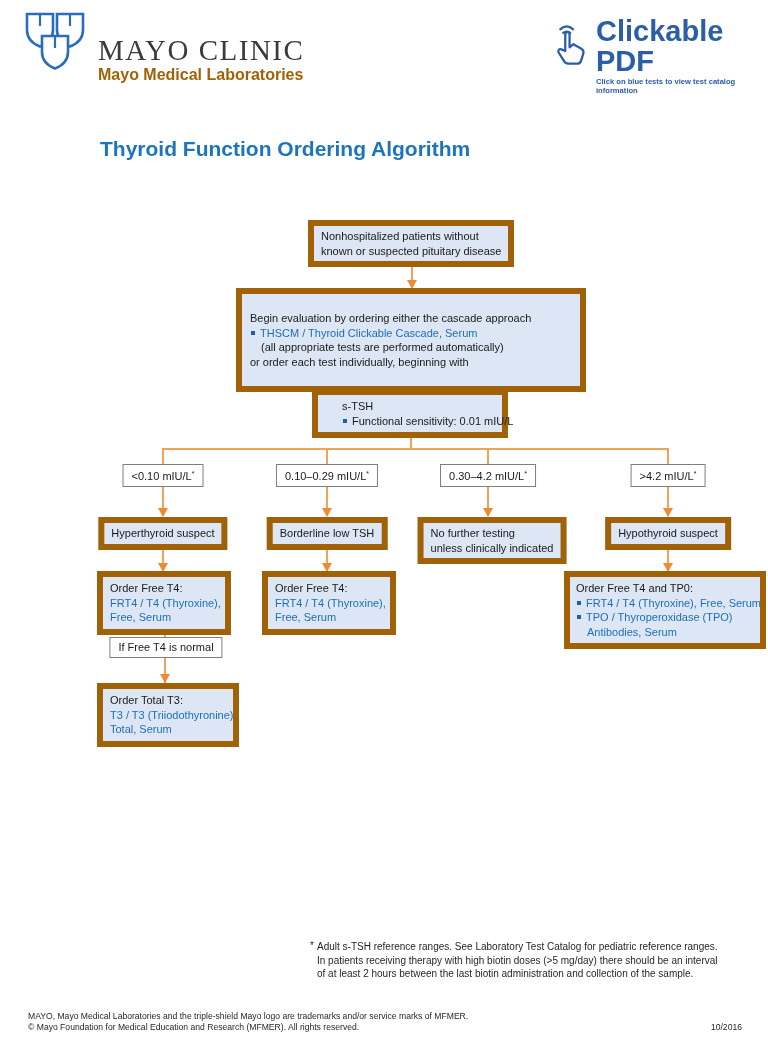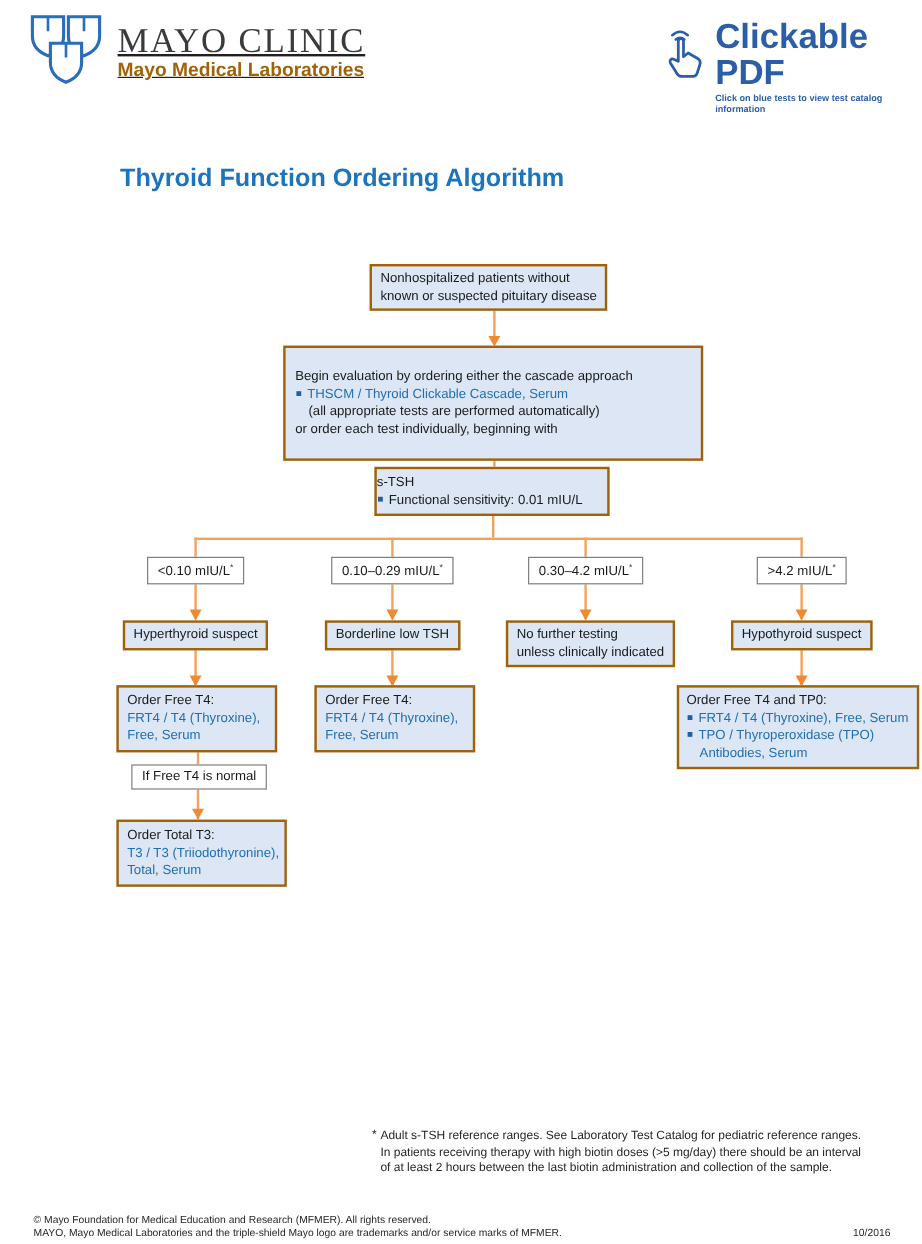--- a/index.html
+++ b/index.html
@@ -14,21 +14,21 @@
   .brand-name{font-family:"Liberation Serif","DejaVu Serif",serif;font-size:29px;letter-spacing:1.5px;color:#3b3b3b;line-height:30px;}
   .brand-sub{font-size:16px;font-weight:bold;color:#a16207;line-height:18px;margin-top:1px;}
   .cpdf-title{font-size:29px;font-weight:bold;color:#2b5ea7;line-height:30px;}
   .cpdf-sub{font-size:7.6px;font-weight:bold;color:#2b5ea7;margin-top:1px;}
 
   
   .page-title{font-size:21px;font-weight:bold;color:#1c75bc;}
 
   
   .box{position:absolute;font-size:11px;line-height:14.5px;color:#1a1a1a;box-sizing:border-box;z-index:2;}
-  .box.blue{background:#dce6f4;border:2px solid #a16207;padding:3px 7px;}
+  .box.blue{background:#dce6f4;border:6px solid #a16207;padding:3px 7px;}
   .box.white{background:#ffffff;border:1px solid #7e7e7e;padding:2px 8px;}
   .cx{transform:translateX(-50%);}
   .nowrap{white-space:nowrap;}
   .link{color:#1f6fb5;}
   .bullet{display:inline-block;width:4px;height:4px;background:#1f5fa8;margin:0 5px 2px 1px;vertical-align:middle;}
   .indent1{padding-left:11px;}
   .vline{position:absolute;width:2px;background:#f2a35b;z-index:1;}
   .hline{position:absolute;height:2px;background:#f2a35b;z-index:1;}
   .ahead{position:absolute;width:0;height:0;border-left:5px solid transparent;border-right:5px solid transparent;border-top:9px solid #ee8a33;z-index:1;}
   sup{font-size:7px;vertical-align:4px;}
@@ -50,21 +50,21 @@
     <g stroke="#2a6ebb" stroke-width="2.2" fill="none">
       <path d="M16 4 V16"></path>
         <path d="M46 4 V16"></path>
     </g>
     <g fill="#ffffff" stroke="#2a6ebb" stroke-width="2.6">
       <path d="M18 26 H44 V42 C44 51 37.5 56 31 58.5 C24.5 56 18 51 18 42 Z"></path>
     </g>
     <path d="M31 26 V38" stroke="#2a6ebb" stroke-width="2.2" fill="none"></path>
   </svg>
 </div>
-<div class="abs" style="left:98px;top:19px;text-decoration:underline;">
+<div class="abs" style="left:98px;top:35px;">
   <div class="brand-name">MAYO CLINIC</div>
   <div class="brand-sub">Mayo Medical Laboratories</div>
 </div>
 
 <div class="abs" style="left:552px;top:16px;width:210px;">
   <div class="abs" style="left:0;top:4px;width:38px;height:46px;">
     <svg width="38" height="46" viewBox="0 0 26 32">
       <g stroke="#2b5ea7" stroke-width="1.5" fill="none" stroke-linecap="round">
         <path d="M5.5 6.5 Q10 2.5 14.5 6.5"></path>
         <path d="M7.5 9 Q10 7 12.5 9"></path>
@@ -90,21 +90,21 @@
 
 <div class="box blue" style="left:236px;top:288px;width:350px;padding:17px 8px;">
   <div class="nowrap">Begin evaluation by ordering either the cascade approach</div>
   <div class="nowrap"><span class="bullet"></span><span class="link">THSCM / Thyroid Clickable Cascade, Serum</span></div>
   <div class="nowrap indent1">(all appropriate tests are performed automatically)</div>
   <div class="nowrap">or order each test individually, beginning with</div>
 </div>
 
 <div class="vline" style="left:411px;top:364px;height:25px;"></div>
 
-<div class="box blue" style="left:312px;top:389px;width:196px;padding:4px 0;">
+<div class="box blue" style="left:312px;top:389px;width:196px;padding:4px 24px;">
   <div class="nowrap">s-TSH</div>
   <div class="nowrap"><span class="bullet"></span><span>Functional sensitivity: 0.01 mIU/L</span></div>
 </div>
 
 <div class="vline" style="left:410px;top:427px;height:21px;"></div>
 <div class="hline" style="left:162px;top:448px;width:507px;"></div>
 
 <div class="vline" style="left:162px;top:448px;height:68px;"></div>
 <div class="vline" style="left:326px;top:448px;height:68px;"></div>
 <div class="vline" style="left:487px;top:448px;height:68px;"></div>
@@ -162,16 +162,16 @@
 </div>
 
 <div class="abs footnote" style="left:310px;top:940px;width:452px;">
   <span class="mark">*</span>
   <div class="nowrap">Adult s-TSH reference ranges. See Laboratory Test Catalog for pediatric reference ranges.</div>
   <div class="nowrap">In patients receiving therapy with high biotin doses (&gt;5 mg/day) there should be an interval</div>
   <div class="nowrap">of at least 2 hours between the last biotin administration and collection of  the sample.</div>
 </div>
 
 <div class="abs" style="left:28px;top:1011px;">
+  <div class="footer-line nowrap">MAYO, Mayo Medical Laboratories and the triple-shield Mayo logo are trademarks and/or service marks of MFMER.</div>
   <div class="footer-line nowrap">© Mayo Foundation for Medical Education and Research (MFMER). All rights reserved.</div>
-  <div class="footer-line nowrap">MAYO, Mayo Medical Laboratories and the triple-shield Mayo logo are trademarks and/or service marks of MFMER.</div>
 </div>
 <div class="abs footer-line" style="right:26px;top:1022px;">10/2016</div>
 
 </body></html>

